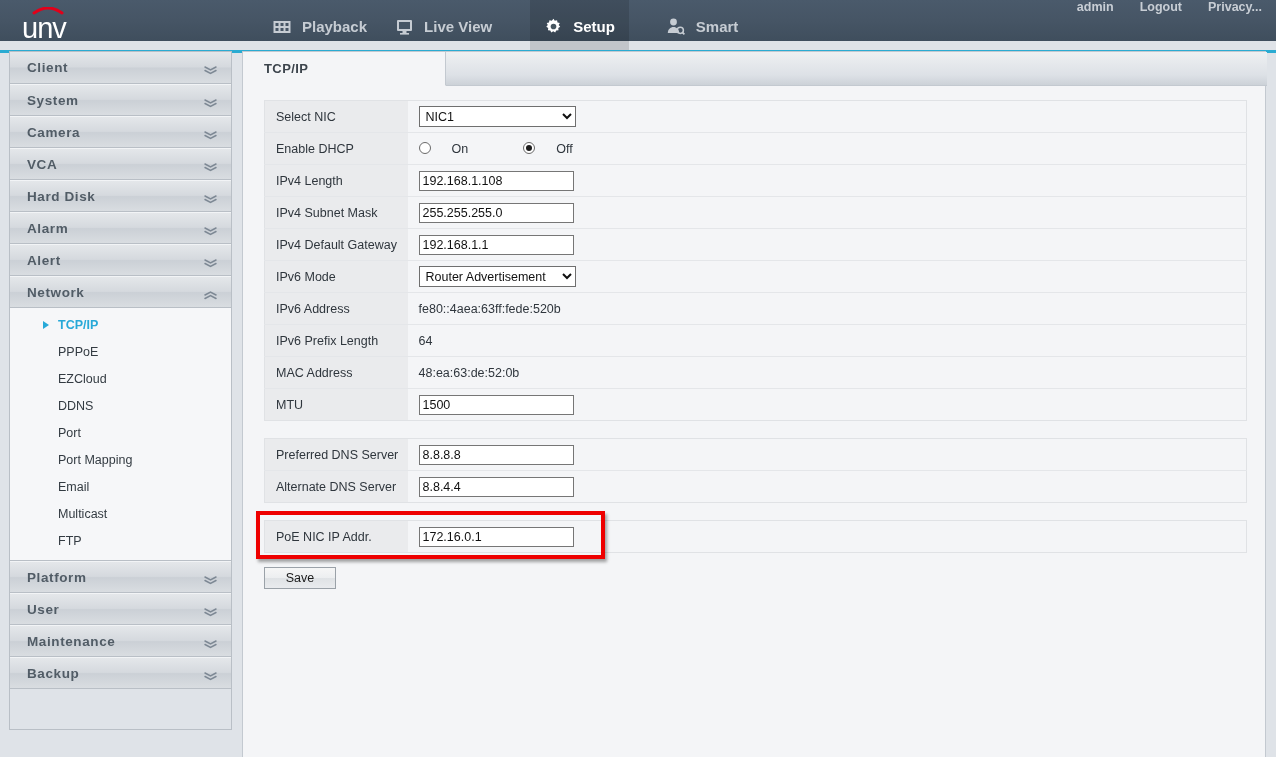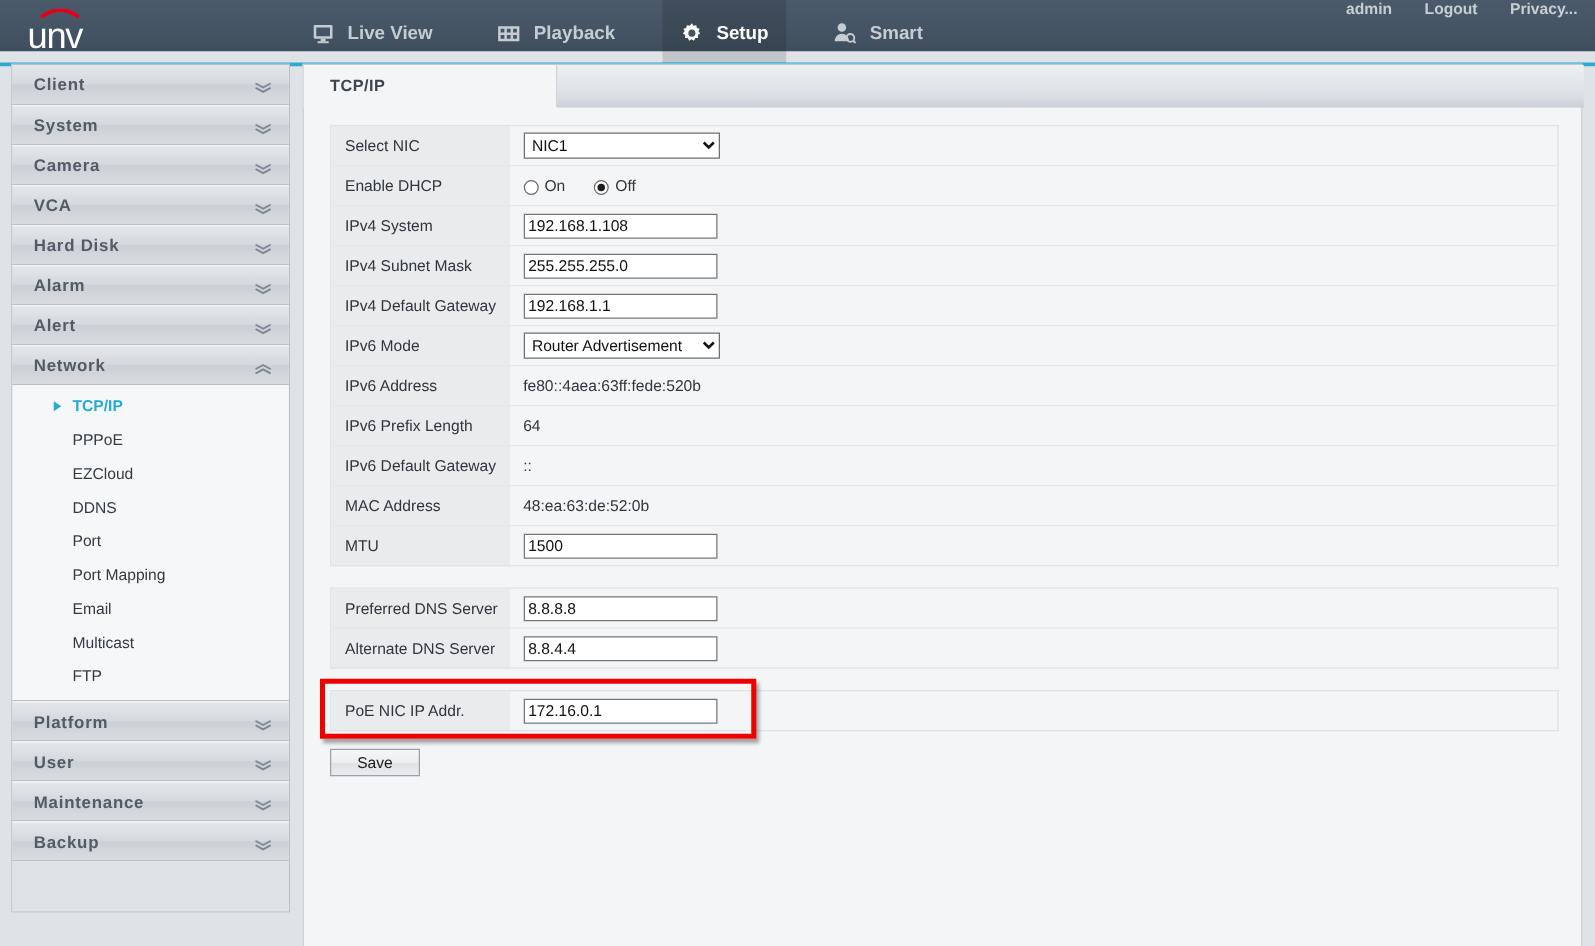--- a/index.html
+++ b/index.html
@@ -133,21 +133,21 @@
     border: 1px solid #767676; background: #ffffff;
     font-family: "Liberation Sans", sans-serif; font-size: 12.5px;
     color: #111; padding: 0 3px; outline: none;
   }
   select.sbox {
     width: 157px; height: 21px;
     border: 1px solid #6f6f6f; background: #ffffff;
     font-family: "Liberation Sans", sans-serif; font-size: 12.5px;
     color: #111; padding: 0 2px;
   }
-  .radio-row { display: flex; align-items: flex-end; gap: 5px; font-size: 12.5px; }
+  .radio-row { display: flex; align-items: flex-start; gap: 21px; font-size: 12.5px; }
   .radio-row .gap { width: 13px; }
   .rdo {
     width: 12px; height: 12px; border-radius: 50%;
     border: 1px solid #6a6a6a; background: #fff;
     display: inline-block; position: relative; cursor: pointer; flex: none;
   }
   .rdo.on::after {
     content: ""; position: absolute; left: 2px; top: 2px;
     width: 6px; height: 6px; border-radius: 50%; background: #1d1d1d;
   }
@@ -181,48 +181,48 @@
 <div id="header">
 
   <div id="logo">
     <svg width="80" height="38" viewBox="0 0 80 38" aria-hidden="true">
       <path d="M12 6 Q26 -4 40 6" stroke="#e2001a" stroke-width="3" fill="none" stroke-linecap="round"></path>
       <text x="0" y="31" font-family="Liberation Sans, sans-serif" font-size="29" fill="#ffffff" letter-spacing="-1">unv</text>
     </svg>
   </div>
 
   <div class="nav-group" style="left:235px;">
-
-    <div class="nav-item">
-      <span class="nav-icon">
-        <svg width="17" height="16" viewBox="0 0 17 16">
-            <rect x="1" y="1" width="15" height="11" rx="1" fill="#c6ccd3"></rect>
-            <rect x="3" y="3" width="11" height="7" fill="#465565"></rect>
-            <rect x="6.5" y="12" width="4" height="2" fill="#c6ccd3"></rect>
-            <rect x="4" y="14" width="9" height="1.6" fill="#c6ccd3"></rect>
-          </svg>
-      </span>
-      <span>Live View</span>
-    </div>
 
     <div class="nav-item" style="margin-left:24px;">
       <span class="nav-icon">
         <svg width="18" height="14" viewBox="0 0 18 14">
             <rect x="0.5" y="1" width="17" height="12" fill="#c6ccd3"></rect>
             <rect x="2.5" y="3" width="3" height="3" fill="#465565"></rect>
             <rect x="7.5" y="3" width="3" height="3" fill="#465565"></rect>
             <rect x="12.5" y="3" width="3" height="3" fill="#465565"></rect>
             <rect x="2.5" y="8" width="3" height="3" fill="#465565"></rect>
             <rect x="7.5" y="8" width="3" height="3" fill="#465565"></rect>
             <rect x="12.5" y="8" width="3" height="3" fill="#465565"></rect>
           </svg>
       </span>
       <span>Playback</span>
     </div>
 
+    <div class="nav-item">
+      <span class="nav-icon">
+        <svg width="17" height="16" viewBox="0 0 17 16">
+            <rect x="1" y="1" width="15" height="11" rx="1" fill="#c6ccd3"></rect>
+            <rect x="3" y="3" width="11" height="7" fill="#465565"></rect>
+            <rect x="6.5" y="12" width="4" height="2" fill="#c6ccd3"></rect>
+            <rect x="4" y="14" width="9" height="1.6" fill="#c6ccd3"></rect>
+          </svg>
+      </span>
+      <span>Live View</span>
+    </div>
+
     <div class="nav-item active" style="margin-left:24px;">
       <span class="nav-icon">
         <svg width="17" height="17" viewBox="0 0 20 20">
             <path fill="#ffffff" d="M10 0.8l1.5 2.3 2.7-0.6 0.5 2.7 2.7 0.6-1.3 2.4 1.8 2.1-2.3 1.5 0.3 2.7-2.7 0.1-1.2 2.5-2.3-1.4-2.3 1.4-1.2-2.5-2.7-0.1 0.3-2.7-2.3-1.5 1.8-2.1-1.3-2.4 2.7-0.6 0.5-2.7 2.7 0.6z"></path>
             <circle cx="10" cy="10" r="3.3" fill="#46555f"></circle>
           </svg>
       </span>
       <span>Setup</span>
     </div>
 
@@ -400,21 +400,21 @@
               <span class="rdo"></span>
               <span class="rlabel">On</span>
               <span class="gap"></span>
               <span class="rdo on"></span>
               <span class="rlabel">Off</span>
             </div>
           </td>
         </tr>
 
         <tr>
-          <td class="lab">IPv4 System</td>
+          <td class="lab">IPv4 Length</td>
           <td class="val">
             <input class="tbox" type="text" value="192.168.1.108" style="">
           </td>
         </tr>
 
         <tr>
           <td class="lab">IPv4 Subnet Mask</td>
           <td class="val">
             <input class="tbox" type="text" value="255.255.255.0" style="">
           </td>
@@ -439,24 +439,20 @@
         <tr>
           <td class="lab">IPv6 Address</td>
           <td class="val">fe80::4aea:63ff:fede:520b</td>
         </tr>
 
         <tr>
           <td class="lab">IPv6 Prefix Length</td>
           <td class="val">64</td>
         </tr>
 
-        <tr>
-          <td class="lab">IPv6 Default Gateway</td>
-          <td class="val">::</td>
-        </tr>
 
         <tr>
           <td class="lab">MAC Address</td>
           <td class="val">48:ea:63:de:52:0b</td>
         </tr>
 
         <tr>
           <td class="lab">MTU</td>
           <td class="val">
             <input class="tbox" type="text" value="1500" style="">

